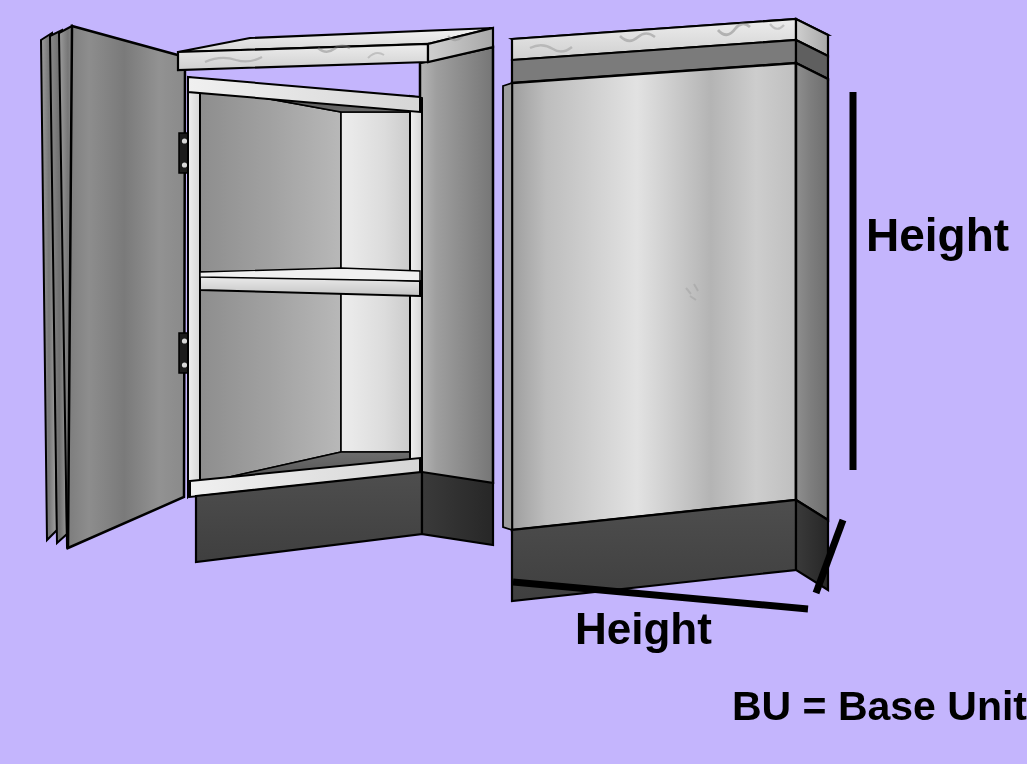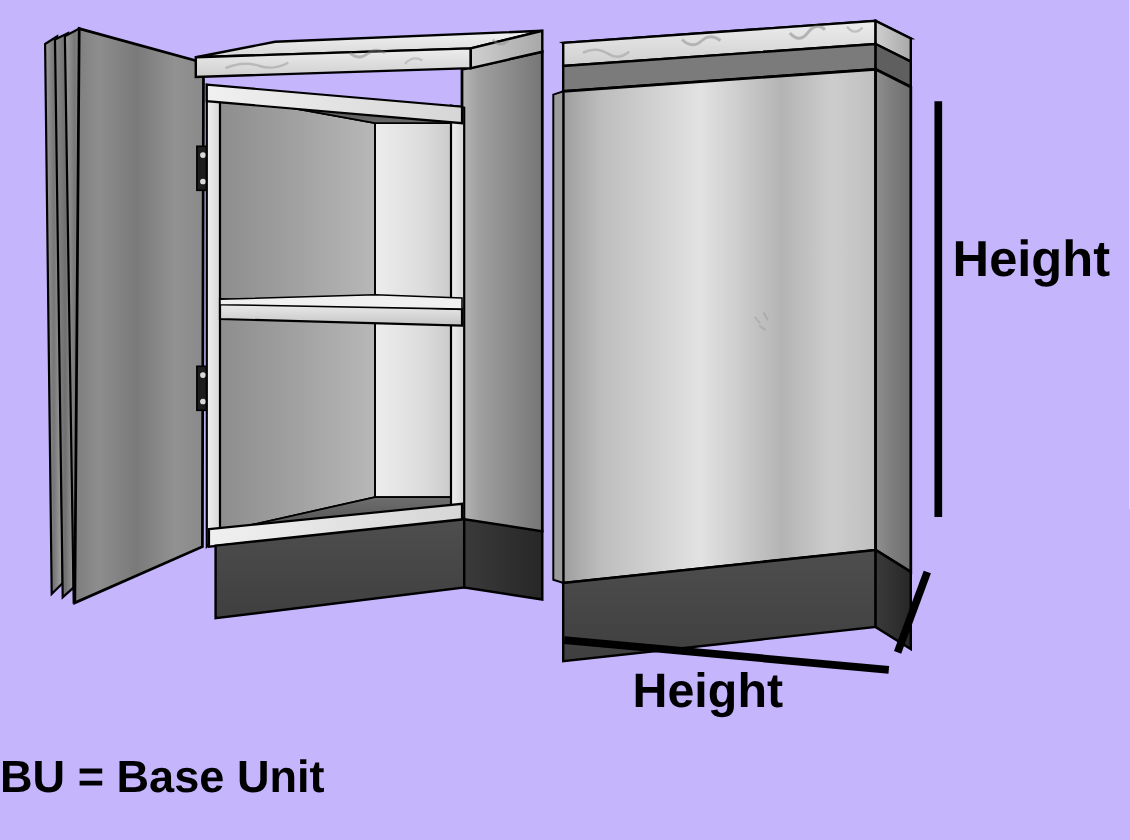--- a/index.html
+++ b/index.html
@@ -45,21 +45,21 @@
   #label-width {
     left: 575px;
     top: 604px;
     font-size: 44px;
   }
   #caption {
     position: absolute;
     left: 0px;
     top: 683px;
     width: 1027px;
-    text-align: left;
+    text-align: right;
     font-family: "Liberation Sans", sans-serif;
     font-weight: bold;
     font-size: 41px;
     color: #000000;
   }
 </style>
 </head>
 <body>
 
 <div id="stage">

